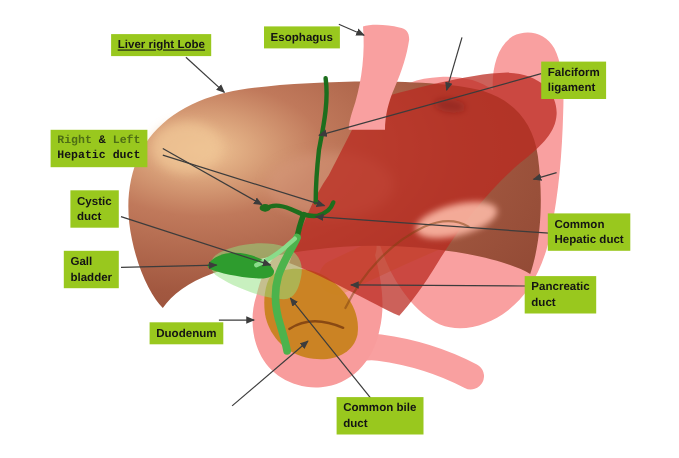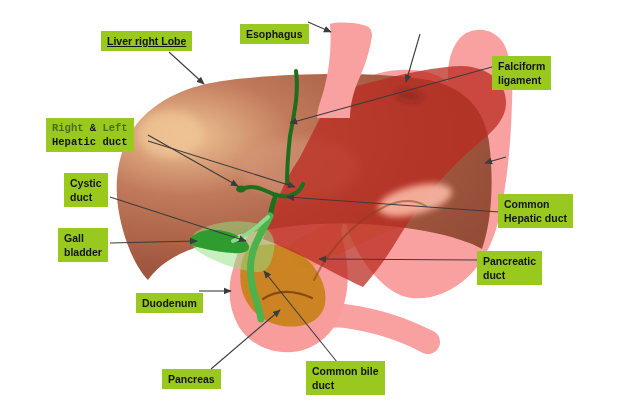--- a/index.html
+++ b/index.html
@@ -185,23 +185,20 @@
 
   <div class="lbl" id="lbl-gall">
     <div>Gall</div>
     <div>bladder</div>
   </div>
 
   <div class="lbl" id="lbl-duodenum">
     <span>Duodenum</span>
   </div>
 
-  <div class="lbl" id="lbl-pancreas">
-    <span>Pancreas</span>
-  </div>
 
   <div class="lbl" id="lbl-common-bile">
     <div>Common bile</div>
     <div>duct</div>
   </div>
 
   <div class="lbl" id="lbl-common-hepatic">
     <div>Common</div>
     <div>Hepatic duct</div>
   </div>

